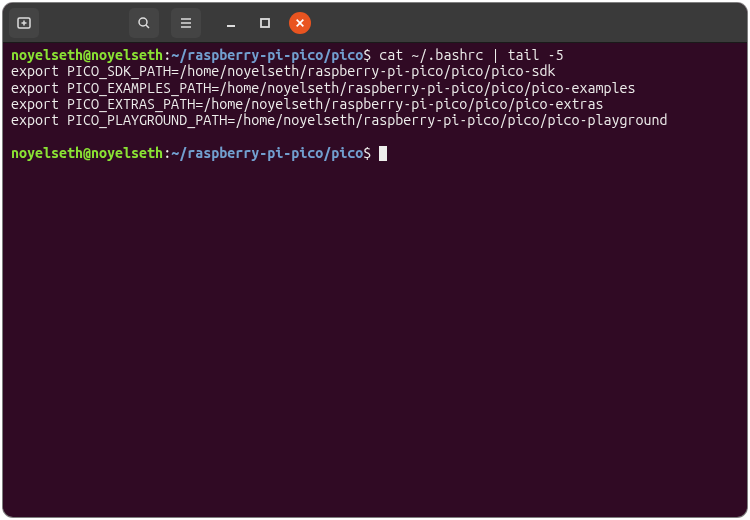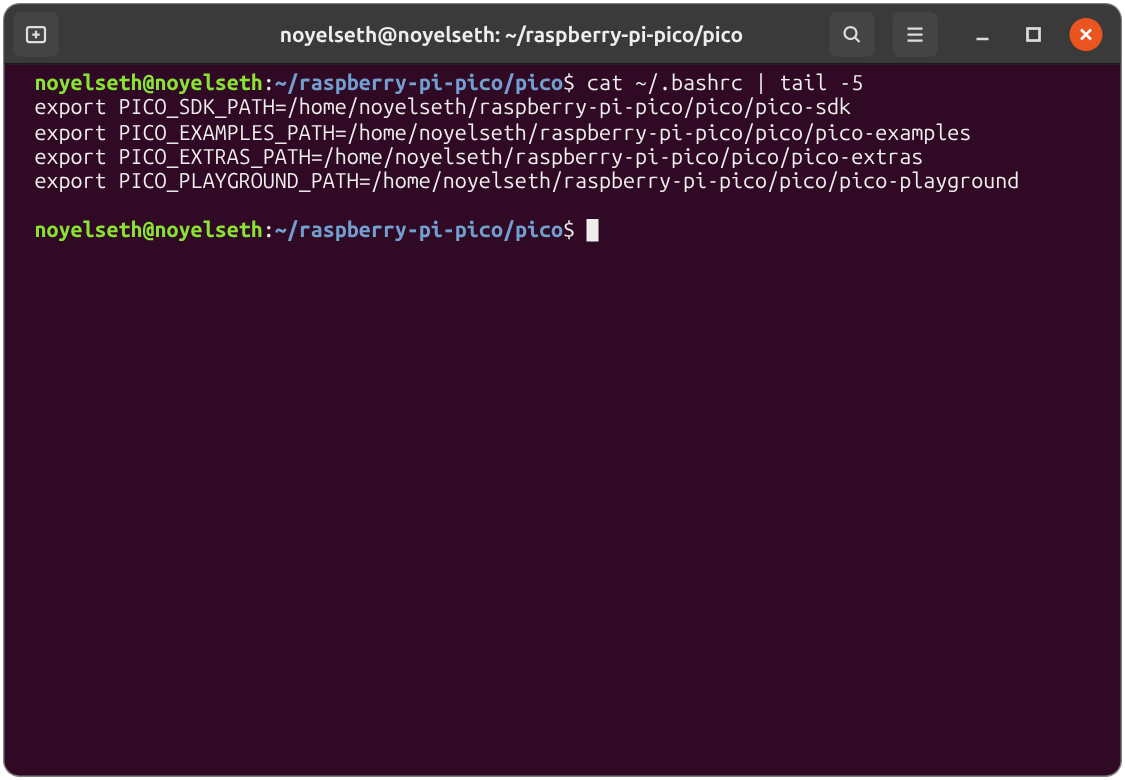--- a/index.html
+++ b/index.html
@@ -103,21 +103,21 @@
       border-radius: 50%;
     }
     .win-ctrl.close svg {
       stroke: #fff;
       width: 10px;
       height: 10px;
       stroke-width: 2;
     }
     .terminal-body {
       flex: 1;
-      padding: 4px 20px;
+      padding: 4px 8px;
       font-size: 14.3px;
       line-height: 1.14;
       white-space: pre-wrap;
       word-break: break-all;
       overflow: hidden;
     }
     .prompt-user { color: #8ae234; font-weight: bold; }
     .prompt-colon { color: #eeeeec; }
     .prompt-path { color: #729fcf; font-weight: bold; }
     .prompt-dollar { color: #eeeeec; }
@@ -139,21 +139,20 @@
   <div class="titlebar">
     <div class="titlebar-left">
       <div class="tb-btn">
         <svg viewBox="0 0 16 16">
           <rect x="2" y="3" width="12" height="10" rx="1.5"></rect>
           <line x1="8" y1="5.5" x2="8" y2="10.5"></line>
           <line x1="5.5" y1="8" x2="10.5" y2="8"></line>
         </svg>
       </div>
     </div>
-    <div class="titlebar-center">noyelseth@noyelseth: ~/raspberry-pi-pico/pico</div>
     <div class="titlebar-right">
       <div class="tb-btn">
         <svg viewBox="0 0 16 16">
           <circle cx="7" cy="7" r="4"></circle>
           <line x1="10" y1="10" x2="13" y2="13"></line>
         </svg>
       </div>
       <div class="tb-btn">
         <svg viewBox="0 0 16 16">
           <line x1="3" y1="4" x2="13" y2="4"></line>

